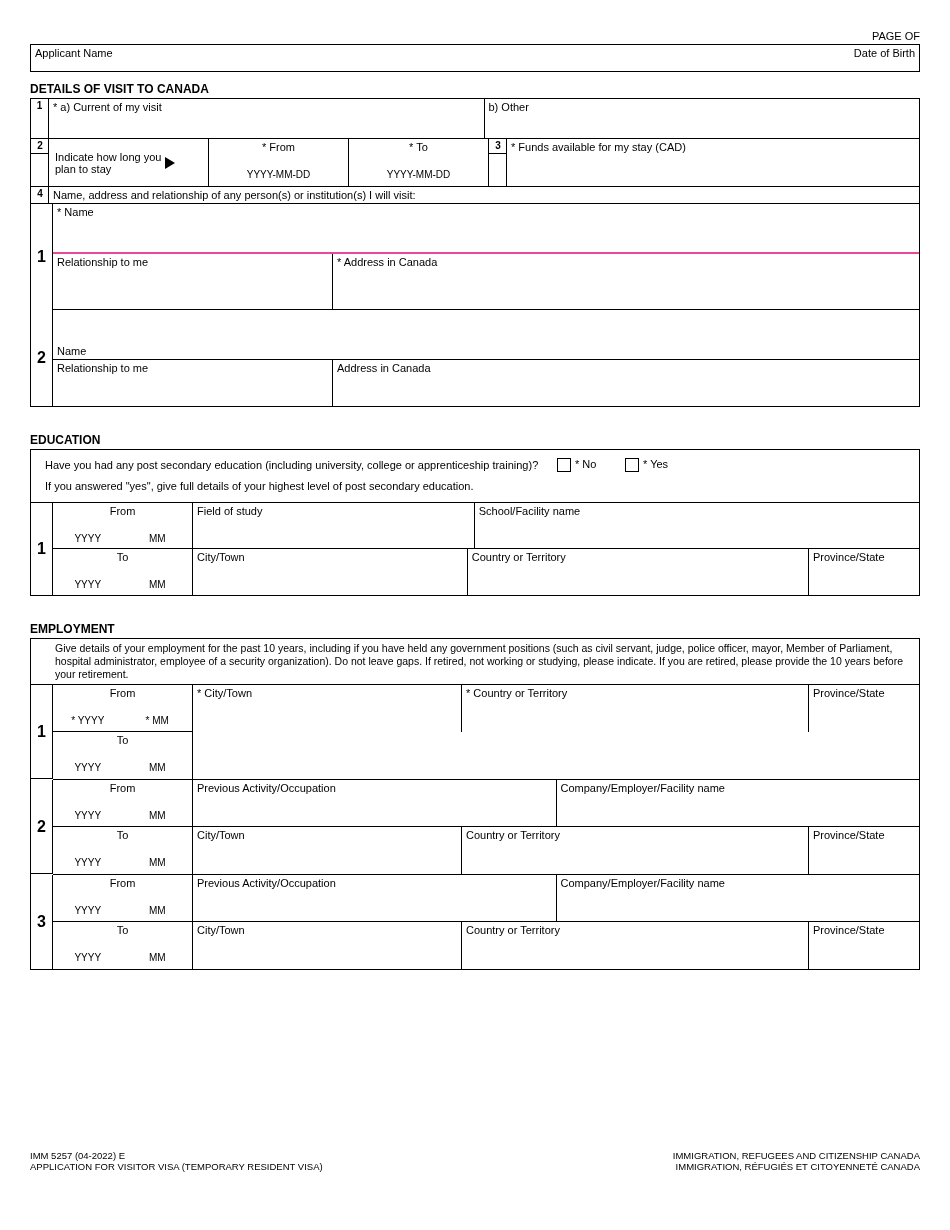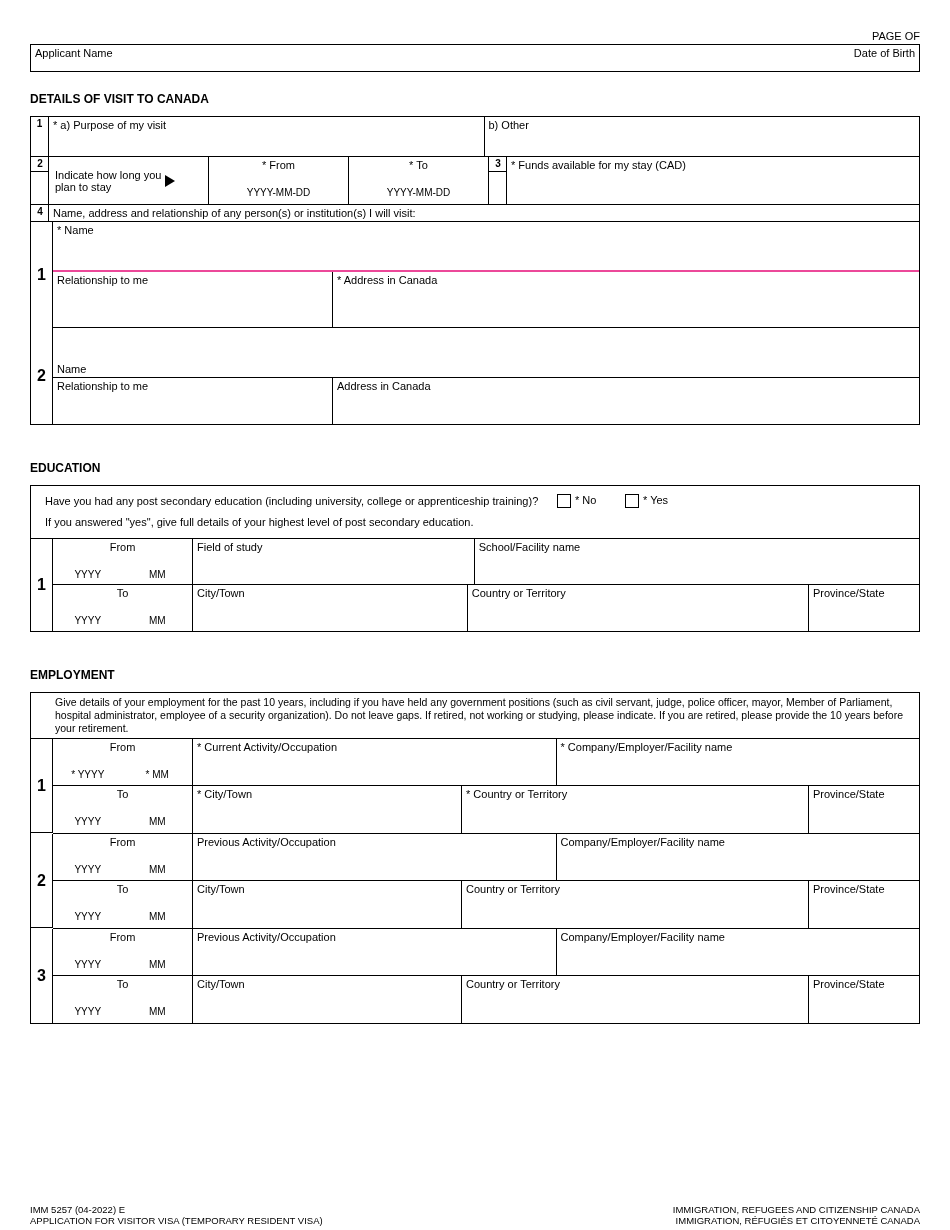--- a/index.html
+++ b/index.html
@@ -3,21 +3,21 @@
 <meta charset="utf-8">
 <style>
   * { box-sizing: border-box; margin: 0; padding: 0; }
   body { font-family: Arial, Helvetica, sans-serif; background: #fff; width: 950px; font-size: 11px; color: #000; }
   .page { padding: 30px 30px 30px 30px; }
   .topline { text-align: right; font-size: 11px; margin-bottom: 2px; }
   .header-row { display: flex; border: 1px solid #000; height: 28px; }
   .header-row .cell { padding: 2px 4px; font-size: 11px; }
   .header-row .name { flex: 1; border-right: none; }
   .header-row .dob { width: 140px; text-align: right; }
-  .section-title { font-weight: bold; font-size: 12px; margin-top: 20px; border-bottom: 1.5px solid #000; padding-bottom: 10px; }
+  .section-title { font-weight: bold; font-size: 12px; margin-top: 10px; border-bottom: 1.5px solid #000; padding-bottom: 2px; }
   .box { border: 1px solid #000; }
   .row { display: flex; }
   .numcell { border: 1px solid #000; width: 18px; text-align: center; font-weight: bold; font-size: 10px; line-height: 14px; }
   .numcell-tall { display: flex; align-items: center; justify-content: center; font-weight: bold; font-size: 16px; border-right: 1px solid #000; width: 22px; }
   .lbl { font-size: 11px; padding: 2px 4px; }
   .sublbl { font-size: 10px; text-align: center; }
   .checkbox { display: inline-block; width: 14px; height: 14px; border: 1.5px solid #000; vertical-align: middle; margin-right: 4px; }
   .footer { display: flex; justify-content: space-between; margin-top: 180px; font-size: 9.5px; }
   .footer .left { text-align: left; }
   .footer .right { text-align: right; }
@@ -37,21 +37,21 @@
 </div>
 
 <div class="section-title">DETAILS OF VISIT TO CANADA</div>
 
 <div class="box" style="border-top:none;">
 
   <div class="row" style="height:40px;">
     <div style="width:18px;border-right:1px solid #000;border-bottom:1px solid #000;display:flex;align-items:flex-start;">
           <div class="numcell" style="border:none;">1</div>
         </div>
-    <div style="flex:1;border-right:1px solid #000;border-bottom:1px solid #000;" class="lbl">* a) Purpose of my visit</div>
+    <div style="flex:1;border-right:1px solid #000;border-bottom:1px solid #000;" class="lbl">* a) Current of my visit</div>
     <div style="flex:1;border-bottom:1px solid #000;" class="lbl">b) Other</div>
   </div>
 
   <div class="row" style="height:48px;">
     <div style="width:18px;border-right:1px solid #000;border-bottom:1px solid #000;">
           <div class="numcell" style="border:none;border-bottom:1px solid #000;">2</div>
         </div>
     <div style="width:160px;border-right:1px solid #000;border-bottom:1px solid #000;display:flex;align-items:center;padding:2px 6px;">
       <span style="font-size:11px;width:110px;">Indicate how long you plan to stay</span>
       <span class="tri"></span>
@@ -184,24 +184,20 @@
                 <input type="text" style="">
                 <input type="text" style="">
               </div>
               <div class="row">
                 <div class="sublbl" style="flex:1;">YYYY</div>
                 <div class="sublbl" style="flex:1;">MM</div>
               </div>
             </div>
           </div>
           <div style="flex:1;border-bottom:1px solid #000;">
-            <div class="row" style="height:47px;border-bottom:1px solid #000;">
-              <div style="flex:1.3;border-right:1px solid #000;" class="lbl">* Current Activity/Occupation</div>
-              <div style="flex:1.3;" class="lbl">* Company/Employer/Facility name</div>
-            </div>
             <div class="row" style="height:47px;">
               <div style="flex:1;border-right:1px solid #000;" class="lbl">* City/Town</div>
               <div style="flex:1.3;border-right:1px solid #000;" class="lbl">* Country or Territory</div>
               <div style="width:110px;" class="lbl">Province/State</div>
             </div>
           </div>
         </div>
         <div class="row">
           <div class="numcell-tall" style="height:94px;border-bottom:1px solid #000;">2</div>
           <div style="width:140px;border-right:1px solid #000;border-bottom:1px solid #000;">

